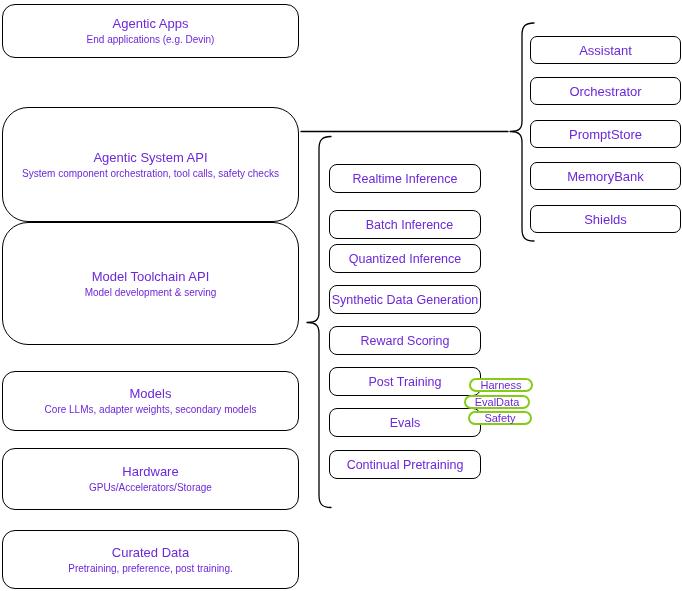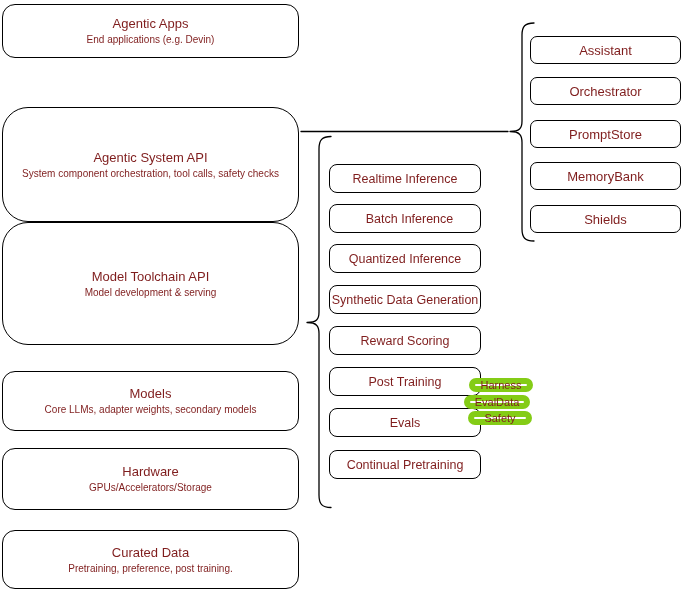--- a/index.html
+++ b/index.html
@@ -1,21 +1,21 @@
 <!DOCTYPE html>
 <html><head>
 <meta charset="utf-8">
 <style>
   html,body{margin:0;padding:0;background:#ffffff;}
   .canvas{
     position:relative;
     width:682px;height:591px;
     background:#ffffff;
     font-family:"Liberation Sans", sans-serif;
-    color:#7f1d1d;
+    color:#6d28d9;
     overflow:hidden;
   }
   .connectors{position:absolute;left:0;top:0;width:682px;height:591px;pointer-events:none;}
   .node{
     position:absolute;
     box-sizing:border-box;
     border:1px solid #000000;
     background:#ffffff;
     display:flex;flex-direction:column;align-items:center;justify-content:center;
     text-align:center;
@@ -33,21 +33,21 @@
     font-size:12.5px;white-space:nowrap;margin-top:19px;
   }
   .rbox{
     position:absolute;left:530px;width:151px;height:28px;
     box-sizing:border-box;border:1px solid #000000;border-radius:7px;background:#ffffff;
     display:flex;align-items:center;justify-content:center;
     font-size:13px;white-space:nowrap;
   }
   .pill{
     position:absolute;height:14px;
-    box-sizing:border-box;border:6px solid #84cc16;border-radius:7px;background:#ffffff;
+    box-sizing:border-box;border:2px solid #84cc16;border-radius:7px;background:#ffffff;
     display:flex;align-items:center;justify-content:center;
     font-size:11px;line-height:11px;white-space:nowrap;
   }
 </style>
 </head>
 <body>
 
 <div class="canvas">
 
   <svg class="connectors" viewBox="0 0 682 591" xmlns="http://www.w3.org/2000/svg">
@@ -83,21 +83,21 @@
     <div class="title">Hardware</div>
     <div class="subtitle">GPUs/Accelerators/Storage</div>
   </div>
 
   <div class="node lbox r-sm" style="top:530px;height:59px;">
     <div class="title">Curated Data</div>
     <div class="subtitle">Pretraining, preference, post training.</div>
   </div>
 
   <div class="mbox" style="top:145px;">Realtime Inference</div>
-  <div class="mbox" style="top:185px;padding-left:9px;">Batch Inference</div>
+  <div class="mbox" style="top:191px;padding-left:9px;">Batch Inference</div>
   <div class="mbox" style="top:225px;">Quantized Inference</div>
   <div class="mbox" style="top:266px;">Synthetic Data Generation</div>
   <div class="mbox" style="top:307px;">Reward Scoring</div>
   <div class="mbox" style="top:348px;">Post Training</div>
   <div class="mbox" style="top:389px;">Evals</div>
   <div class="mbox" style="top:431px;">Continual Pretraining</div>
 
   <div class="pill" style="left:469px;top:378px;width:64px;">Harness</div>
   <div class="pill" style="left:464px;top:395px;width:66px;">EvalData</div>
   <div class="pill" style="left:468px;top:411px;width:64px;">Safety</div>

